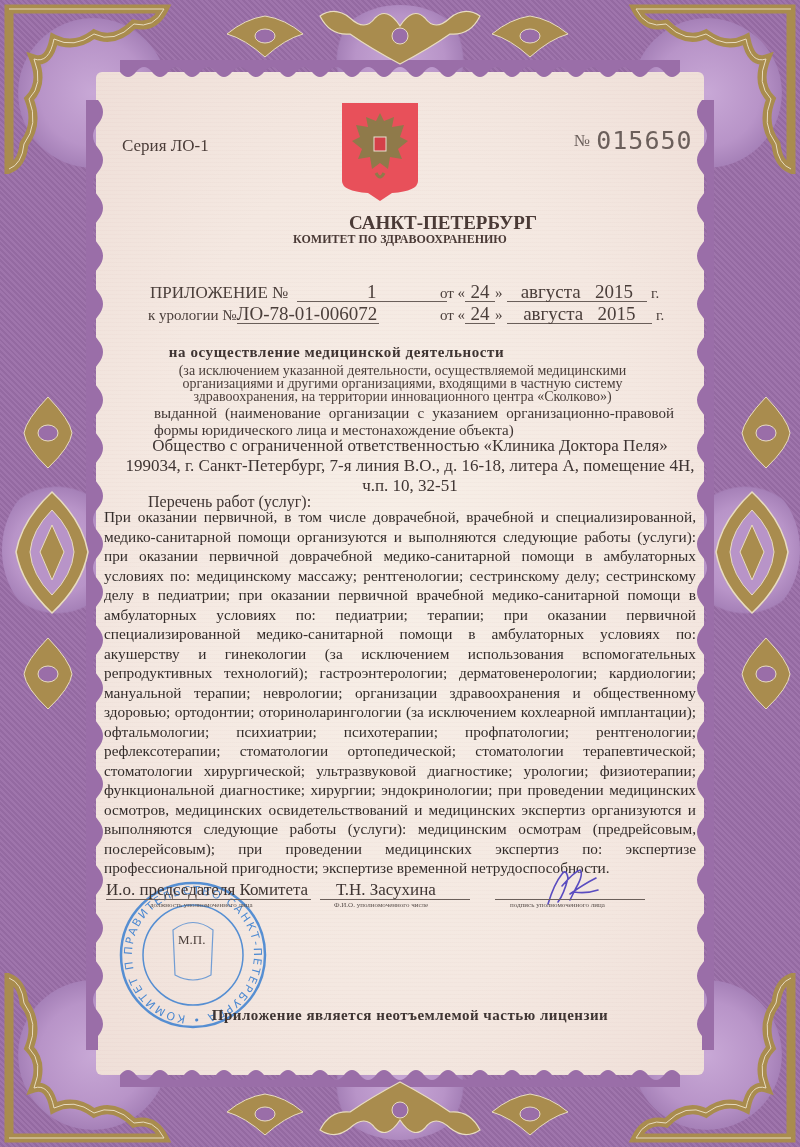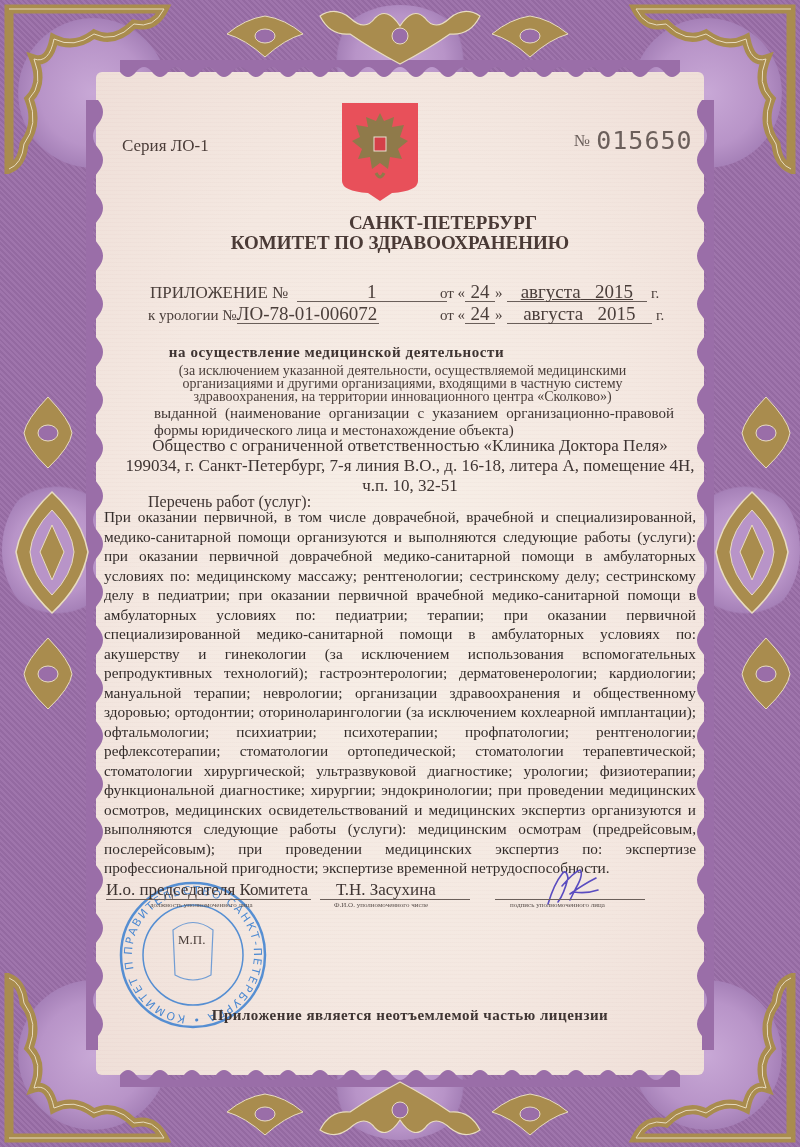--- a/index.html
+++ b/index.html
@@ -44,21 +44,21 @@
   }
   .ornament {
     position: absolute;
   }
   
   .series { position: absolute; left: 122px; top: 136px; font-size: 17px; color: #4a3c38; }
   .number { position: absolute; left: 574px; top: 126px; font-size: 25px; color: #6b5f5b; letter-spacing: 1px; font-family: "DejaVu Sans Mono", monospace; }
   .number .sym { font-family: "Liberation Serif", serif; font-size: 17px; letter-spacing: 0; margin-right: 6px; vertical-align: 3px; }
   .emblem { position: absolute; left: 342px; top: 103px; width: 76px; height: 98px; }
   .city { position: absolute; left: 0; width: 800px; top: 212px; text-align: center; font-size: 19px; font-weight: bold; color: #4a3a36; padding-left: 43px; }
-  .committee { position: absolute; left: 0; width: 800px; top: 232px; text-align: center; font-size: 19px; font-weight: bold; color: #4a3a36; }
+  .committee { position: absolute; left: 0; width: 800px; top: 232px; text-align: center; font-size: 12px; font-weight: bold; color: #4a3a36; }
 
   .row { position: absolute; font-size: 17px; color: #4a3e3a; white-space: nowrap; }
   .u { display: inline-block; border-bottom: 1px solid #6a5f5a; text-align: center; font-size: 19px; line-height: 18px; }
   .small { font-size: 15px; }
 
   .heading { position: absolute; left: 0; width: 673px; top: 344px; text-align: center; font-size: 15px; font-weight: bold; letter-spacing: 0.6px; color: #3e3432; }
   .note { position: absolute; left: 145px; width: 515px; top: 364px; text-align: center; font-size: 14px; line-height: 13px; color: #4a3e3a; }
   .issued { position: absolute; left: 148px; width: 520px; top: 405px; font-size: 15px; line-height: 17px; text-align: justify; text-align-last: left; color: #3e3432; margin-left: 6px; }
   .org { position: absolute; left: 0; width: 820px; top: 436px; text-align: center; font-size: 17px; color: #3e3432; }
   .addr { position: absolute; left: 0; width: 820px; top: 456px; text-align: center; font-size: 17px; line-height: 20px; color: #3e3432; }
@@ -187,21 +187,21 @@
 
 <div class="city">САНКТ-ПЕТЕРБУРГ</div>
 <div class="committee">КОМИТЕТ ПО ЗДРАВООХРАНЕНИЮ</div>
 
 <div class="row" style="left:150px;top:283px;">
   <span>ПРИЛОЖЕНИЕ №</span>
   <span class="u" style="width:150px;margin-left:4px;">1</span>
 </div>
 <div class="row" style="left:440px;top:283px;">
   <span class="small">от «</span><span class="u" style="width:30px;">24</span><span class="small">»</span>
-  <span class="u" style="width:140px;text-decoration:underline;"><span>августа</span>&nbsp;&nbsp;&nbsp;<span>2015</span></span>
+  <span class="u" style="width:140px;"><span>августа</span>&nbsp;&nbsp;&nbsp;<span>2015</span></span>
   <span class="small">г.</span>
 </div>
 
 <div class="row" style="left:148px;top:305px;">
   <span class="small">к урологии №</span><span class="u" style="width:142px;text-align:left;">ЛО-78-01-006072</span>
 </div>
 <div class="row" style="left:440px;top:305px;">
   <span class="small">от «</span><span class="u" style="width:30px;">24</span><span class="small">»</span>
   <span class="u" style="width:145px;"><span>августа</span>&nbsp;&nbsp;&nbsp;<span>2015</span></span>
   <span class="small">г.</span>

